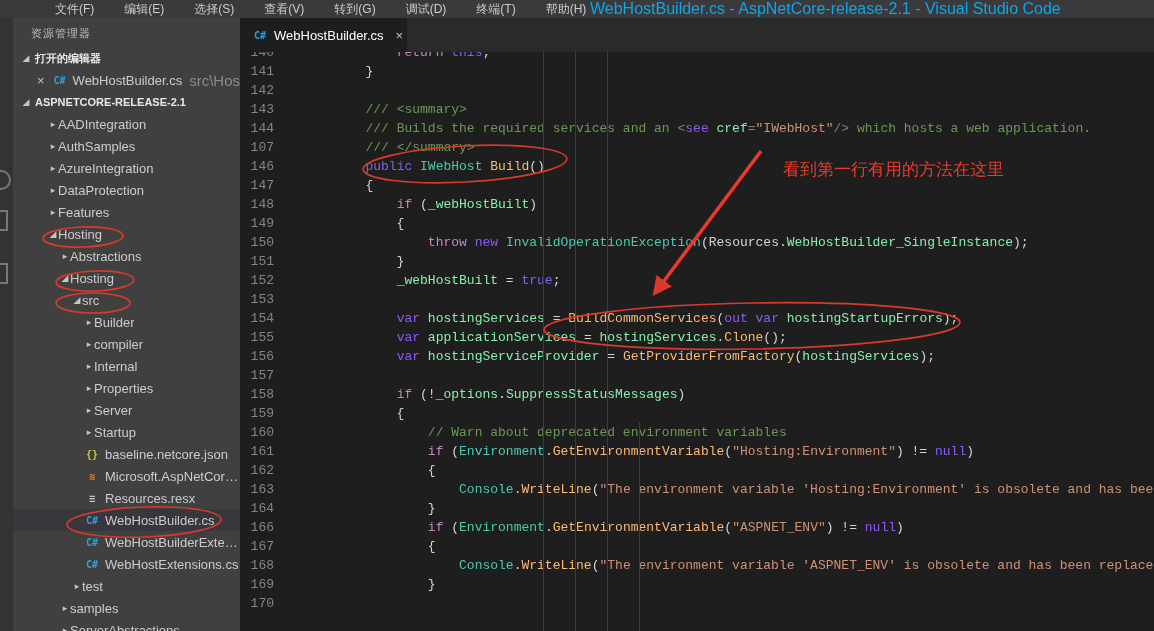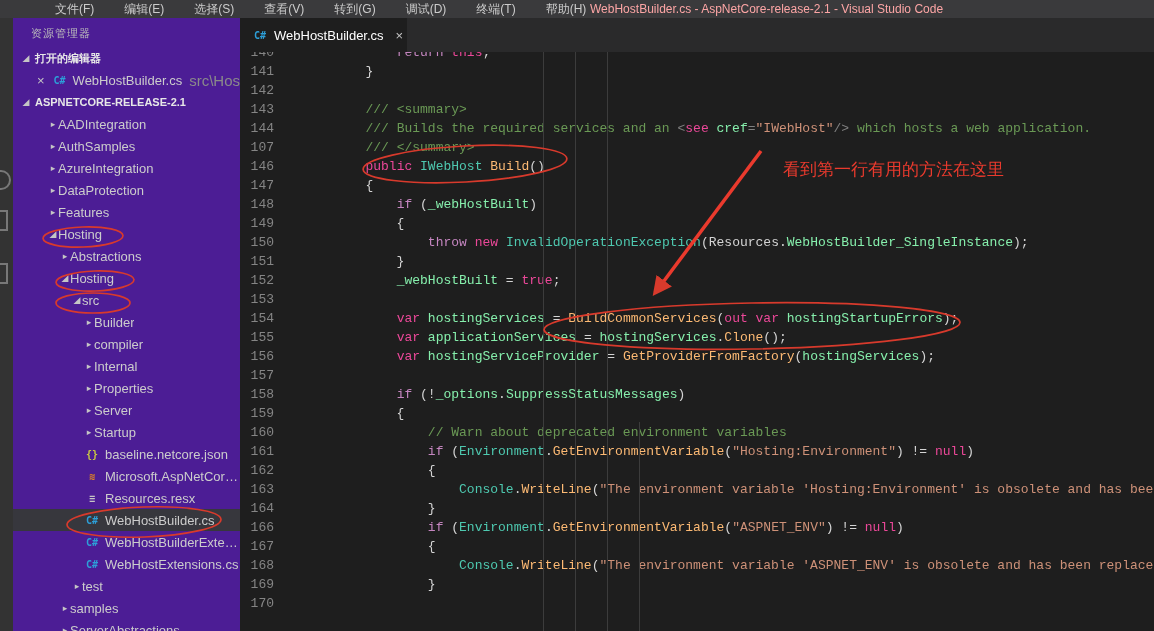--- a/index.html
+++ b/index.html
@@ -4,29 +4,29 @@
 <style>
   html,body{margin:0;padding:0;background:#1e1e1e;}
   #screen{position:relative;width:1154px;height:631px;overflow:hidden;
           font-family:"Liberation Sans","DejaVu Sans",sans-serif;
           background:#1e1e1e;color:#d4d4d4;}
   
   #titlebar{position:absolute;left:0;top:0;width:1154px;height:18px;background:#3a3a3c;
             display:flex;align-items:flex-end;font-size:12px;color:#cccccc;z-index:5;padding-left:40px;}
   .menu-item{padding:0 15px;height:18px;line-height:18px;cursor:default;}
   #window-title{position:absolute;left:590px;top:0;height:18px;line-height:18px;
-                font-size:12px;color:#fca5a5;white-space:nowrap;}
+                font-size:16px;color:#0ea5e9;white-space:nowrap;}
   
   #activitybar{position:absolute;left:0;top:18px;width:13px;height:613px;background:#333333;overflow:hidden;}
   .act-glyph{position:absolute;border:2px solid #8a8a8a;opacity:.8;}
   .act-circle{left:-9px;top:152px;width:16px;height:16px;border-radius:50%;}
   .act-box1{left:-10px;top:192px;width:14px;height:17px;}
   .act-box2{left:-10px;top:245px;width:14px;height:17px;}
   
-  #sidebar{position:absolute;left:13px;top:18px;width:227px;height:613px;background:#4c1d95;overflow:hidden;}
+  #sidebar{position:absolute;left:13px;top:18px;width:227px;height:613px;background:#404040;overflow:hidden;}
   #explorer-title{padding:8px 0 6px 18px;font-size:11px;color:#bbbbbb;letter-spacing:1px;}
   .section-header{display:flex;align-items:center;height:22px;font-size:11px;font-weight:bold;color:#e7e7e7;}
   .section-header .twisty{margin:0 4px 0 8px;}
   .twisty{font-size:9px;color:#c5c5c5;width:10px;display:inline-block;text-align:center;flex:0 0 10px;}
   .tree{font-size:13px;color:#cccccc;}
   .tree-row{display:flex;align-items:center;height:22px;white-space:nowrap;cursor:pointer;}
   .tree-row.selected{background:#37373d;}
   .tree-row .label{overflow:hidden;text-overflow:ellipsis;}
   .ficon{display:inline-block;width:16px;flex:0 0 16px;text-align:center;margin-right:5px;
          font-size:10px;font-weight:bold;font-family:"DejaVu Sans Mono",monospace;}
@@ -38,21 +38,21 @@
   #tabbar{position:absolute;left:0;top:0;width:914px;height:34px;background:#2a2a2b;display:flex;}
   #tab-active{width:167px;height:34px;background:#1e1e1e;display:flex;align-items:center;
               padding:0 10px;font-size:13px;color:#ffffff;box-sizing:border-box;}
   #tab-active .ficon{margin:0 6px 0 2px;}
   #tab-close{margin-left:12px;color:#c5c5c5;font-size:13px;cursor:pointer;}
   #code-area{position:absolute;left:0;top:34px;width:914px;height:579px;overflow:hidden;}
   #code-lines{margin-top:-9px;}
   .line{display:flex;height:19px;line-height:19px;font-family:Liberation Mono, monospace;font-size:13px;}
   .ln{flex:0 0 34px;text-align:right;color:#858585;user-select:none;}
   .code{margin-left:29px;white-space:pre;flex:1;overflow:hidden;}
-  .tok-p{color:#d4d4d4;} .tok-k{color:#ec4899;} .tok-c{color:#c586c0;}
+  .tok-p{color:#d4d4d4;} .tok-k{color:#8b5cf6;} .tok-c{color:#c586c0;}
   .tok-t{color:#4ec9b0;} .tok-f{color:#fdba74;} .tok-v{color:#86efac;}
   .tok-s{color:#ce9178;} .tok-m{color:#6a9955;} .tok-g{color:#808080;}
   .indent-guide{position:absolute;width:1px;background:#3c3c3c;top:0;bottom:0;}
   
   #annot-svg{position:absolute;left:0;top:0;width:1154px;height:631px;pointer-events:none;z-index:9;}
   #annot-note{position:absolute;left:783px;top:158px;font-size:17px;color:#ea3a2d;
               white-space:nowrap;pointer-events:none;z-index:9;}
 </style>
 </head>
 <body>

